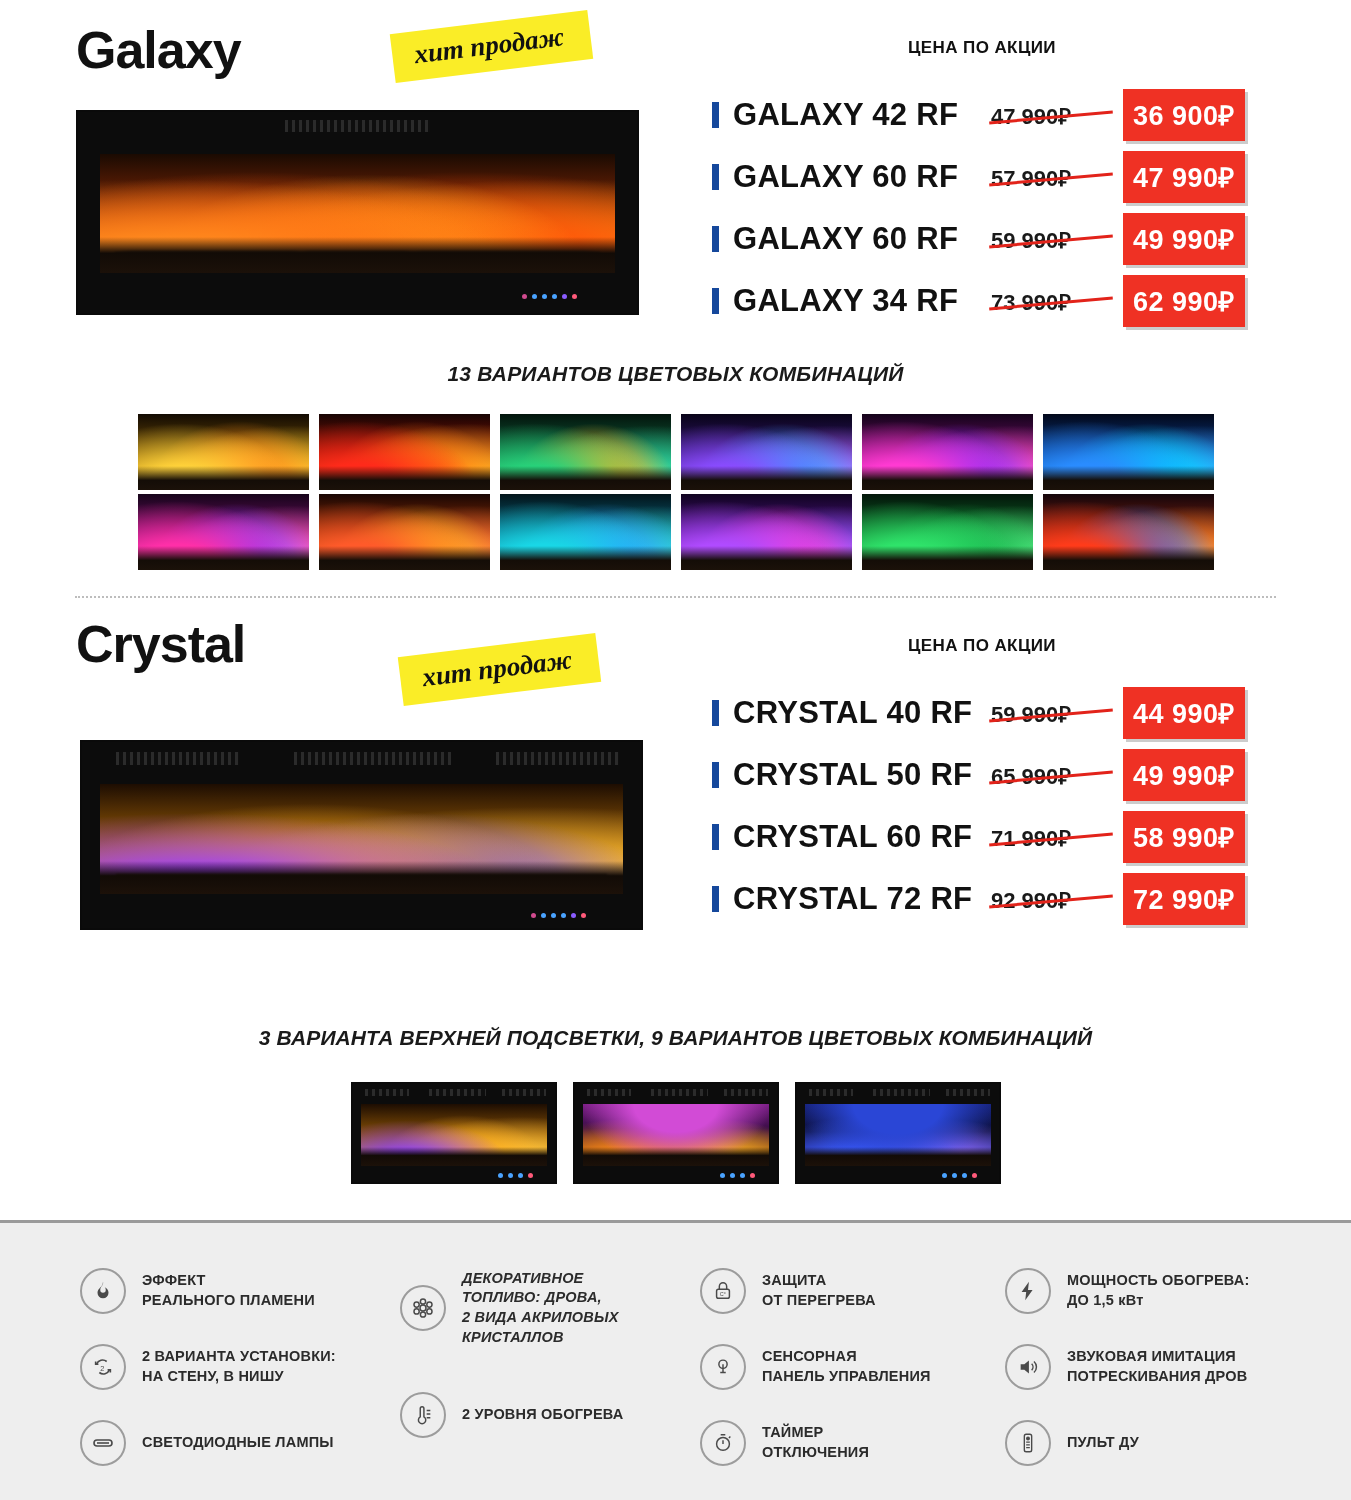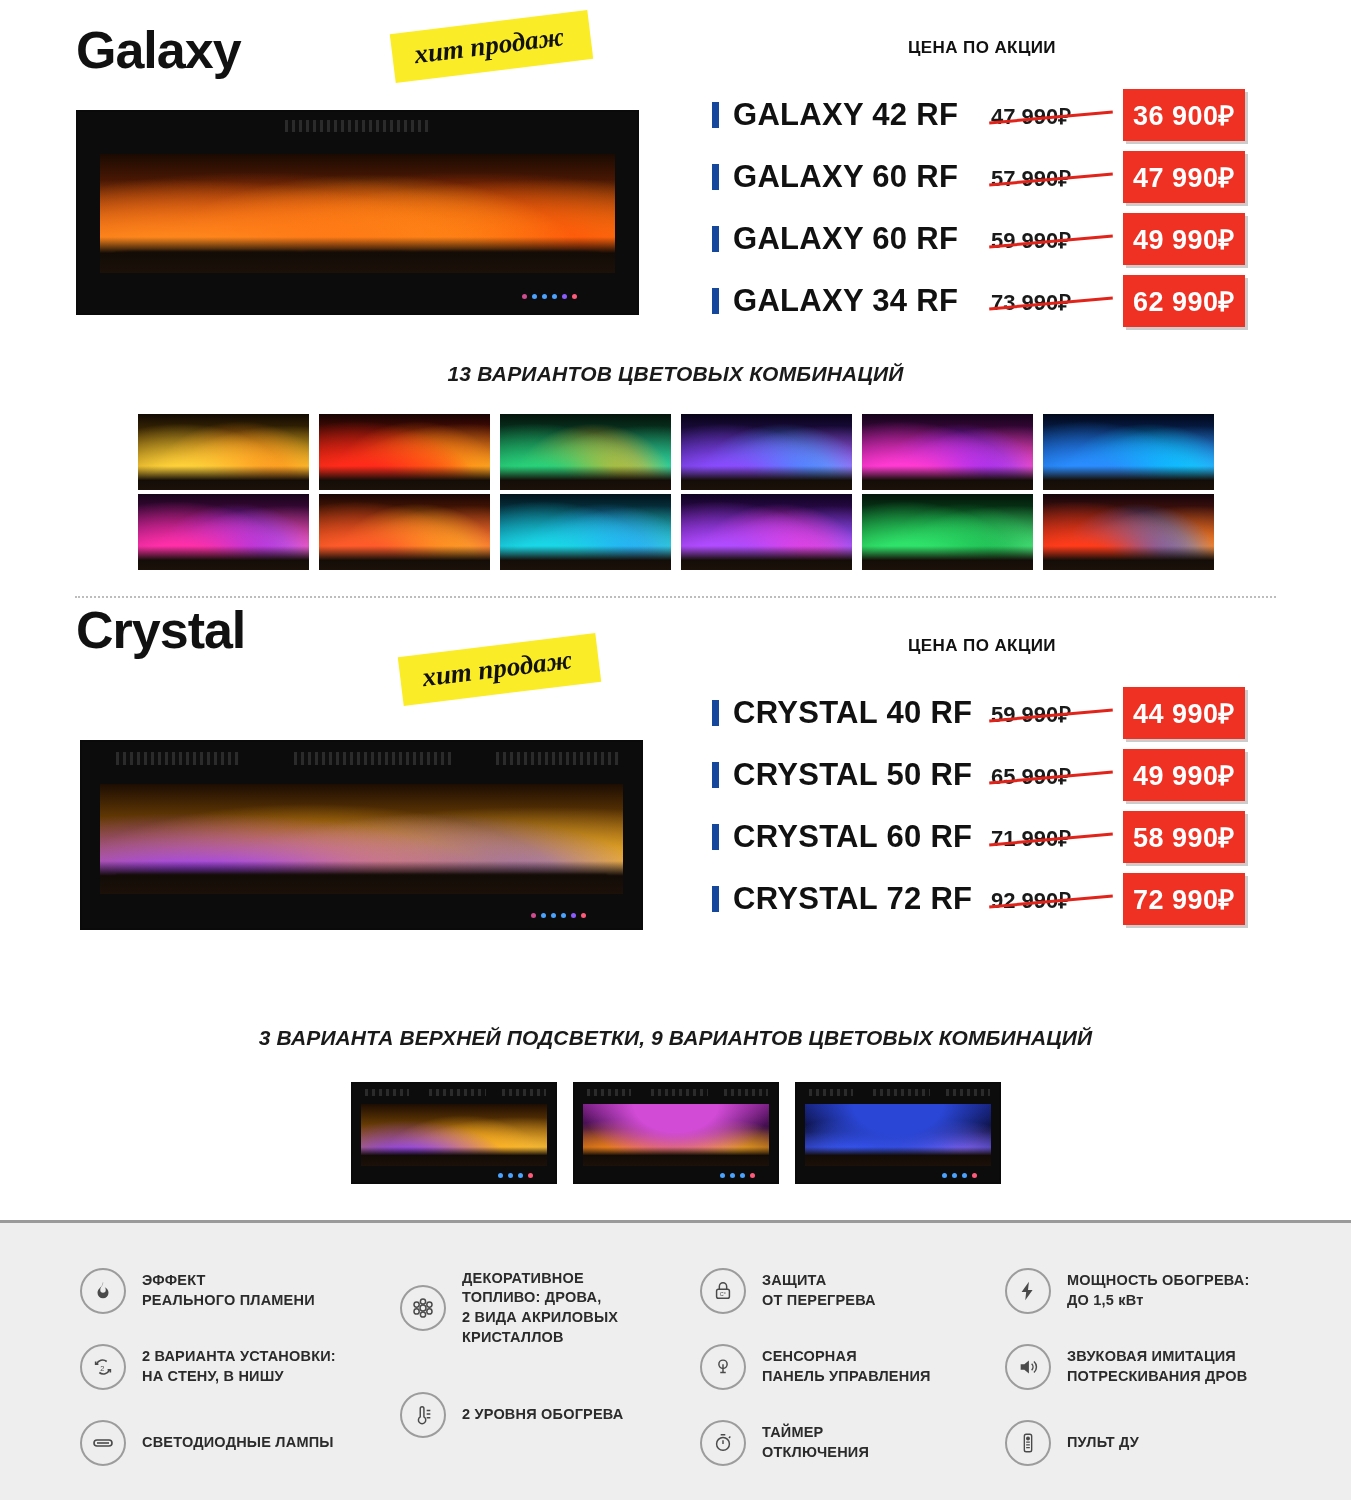--- a/index.html
+++ b/index.html
@@ -343,21 +343,21 @@
         linear-gradient(180deg,#14050a 0%, #7a2010 50%, #d6562a 100%);">
         <div class="base"></div>
       </div>
   </div>
 
   <div class="divider" style="top:596px;"></div>
 </div>
 
 <div class="section">
 
-  <div style="position:absolute; left:76px; top:600px;" class="brand-title">Crystal</div>
+  <div style="position:absolute; left:76px; top:614px;" class="brand-title">Crystal</div>
 
   <div style="position:absolute; left:400px; top:645px;">
     <span class="hit-badge">хит продаж</span>
   </div>
 
   <div style="position:absolute; left:712px; top:636px; width:540px;" class="promo-head">ЦЕНА ПО АКЦИИ</div>
 
   <div class="fp" style="position:absolute; left:80px; top:740px; width:563px; height:190px;">
     <div class="vent" style="left:6%; top:10px; width:22%; height:13px;"></div>
     <div class="vent" style="left:38%; top:10px; width:28%; height:13px;"></div>
@@ -501,21 +501,21 @@
         <svg width="24" height="18" viewBox="0 0 24 18" fill="none" stroke="currentColor" stroke-width="1.6">
             <rect x="3" y="6" width="18" height="6" rx="3"></rect>
             <path d="M6 9h12"></path>
           </svg>
       </span>
       <span class="feat-txt">СВЕТОДИОДНЫЕ ЛАМПЫ</span>
     </div>
   </div>
 
   <div class="feat-col" style="left:400px; width:270px;">
-    <div class="feat" style="height:86px;">
+    <div class="feat" style="height:86px;font-style:italic;">
       <span class="feat-ico">
         <svg width="24" height="24" viewBox="0 0 24 24" fill="none" stroke="currentColor" stroke-width="1.5">
             <circle cx="12" cy="12" r="3"></circle>
             <circle cx="12" cy="5.5" r="2.6"></circle>
             <circle cx="12" cy="18.5" r="2.6"></circle>
             <circle cx="5.6" cy="8.6" r="2.6"></circle>
             <circle cx="18.4" cy="8.6" r="2.6"></circle>
             <circle cx="5.6" cy="15.4" r="2.6"></circle>
             <circle cx="18.4" cy="15.4" r="2.6"></circle>
           </svg>

